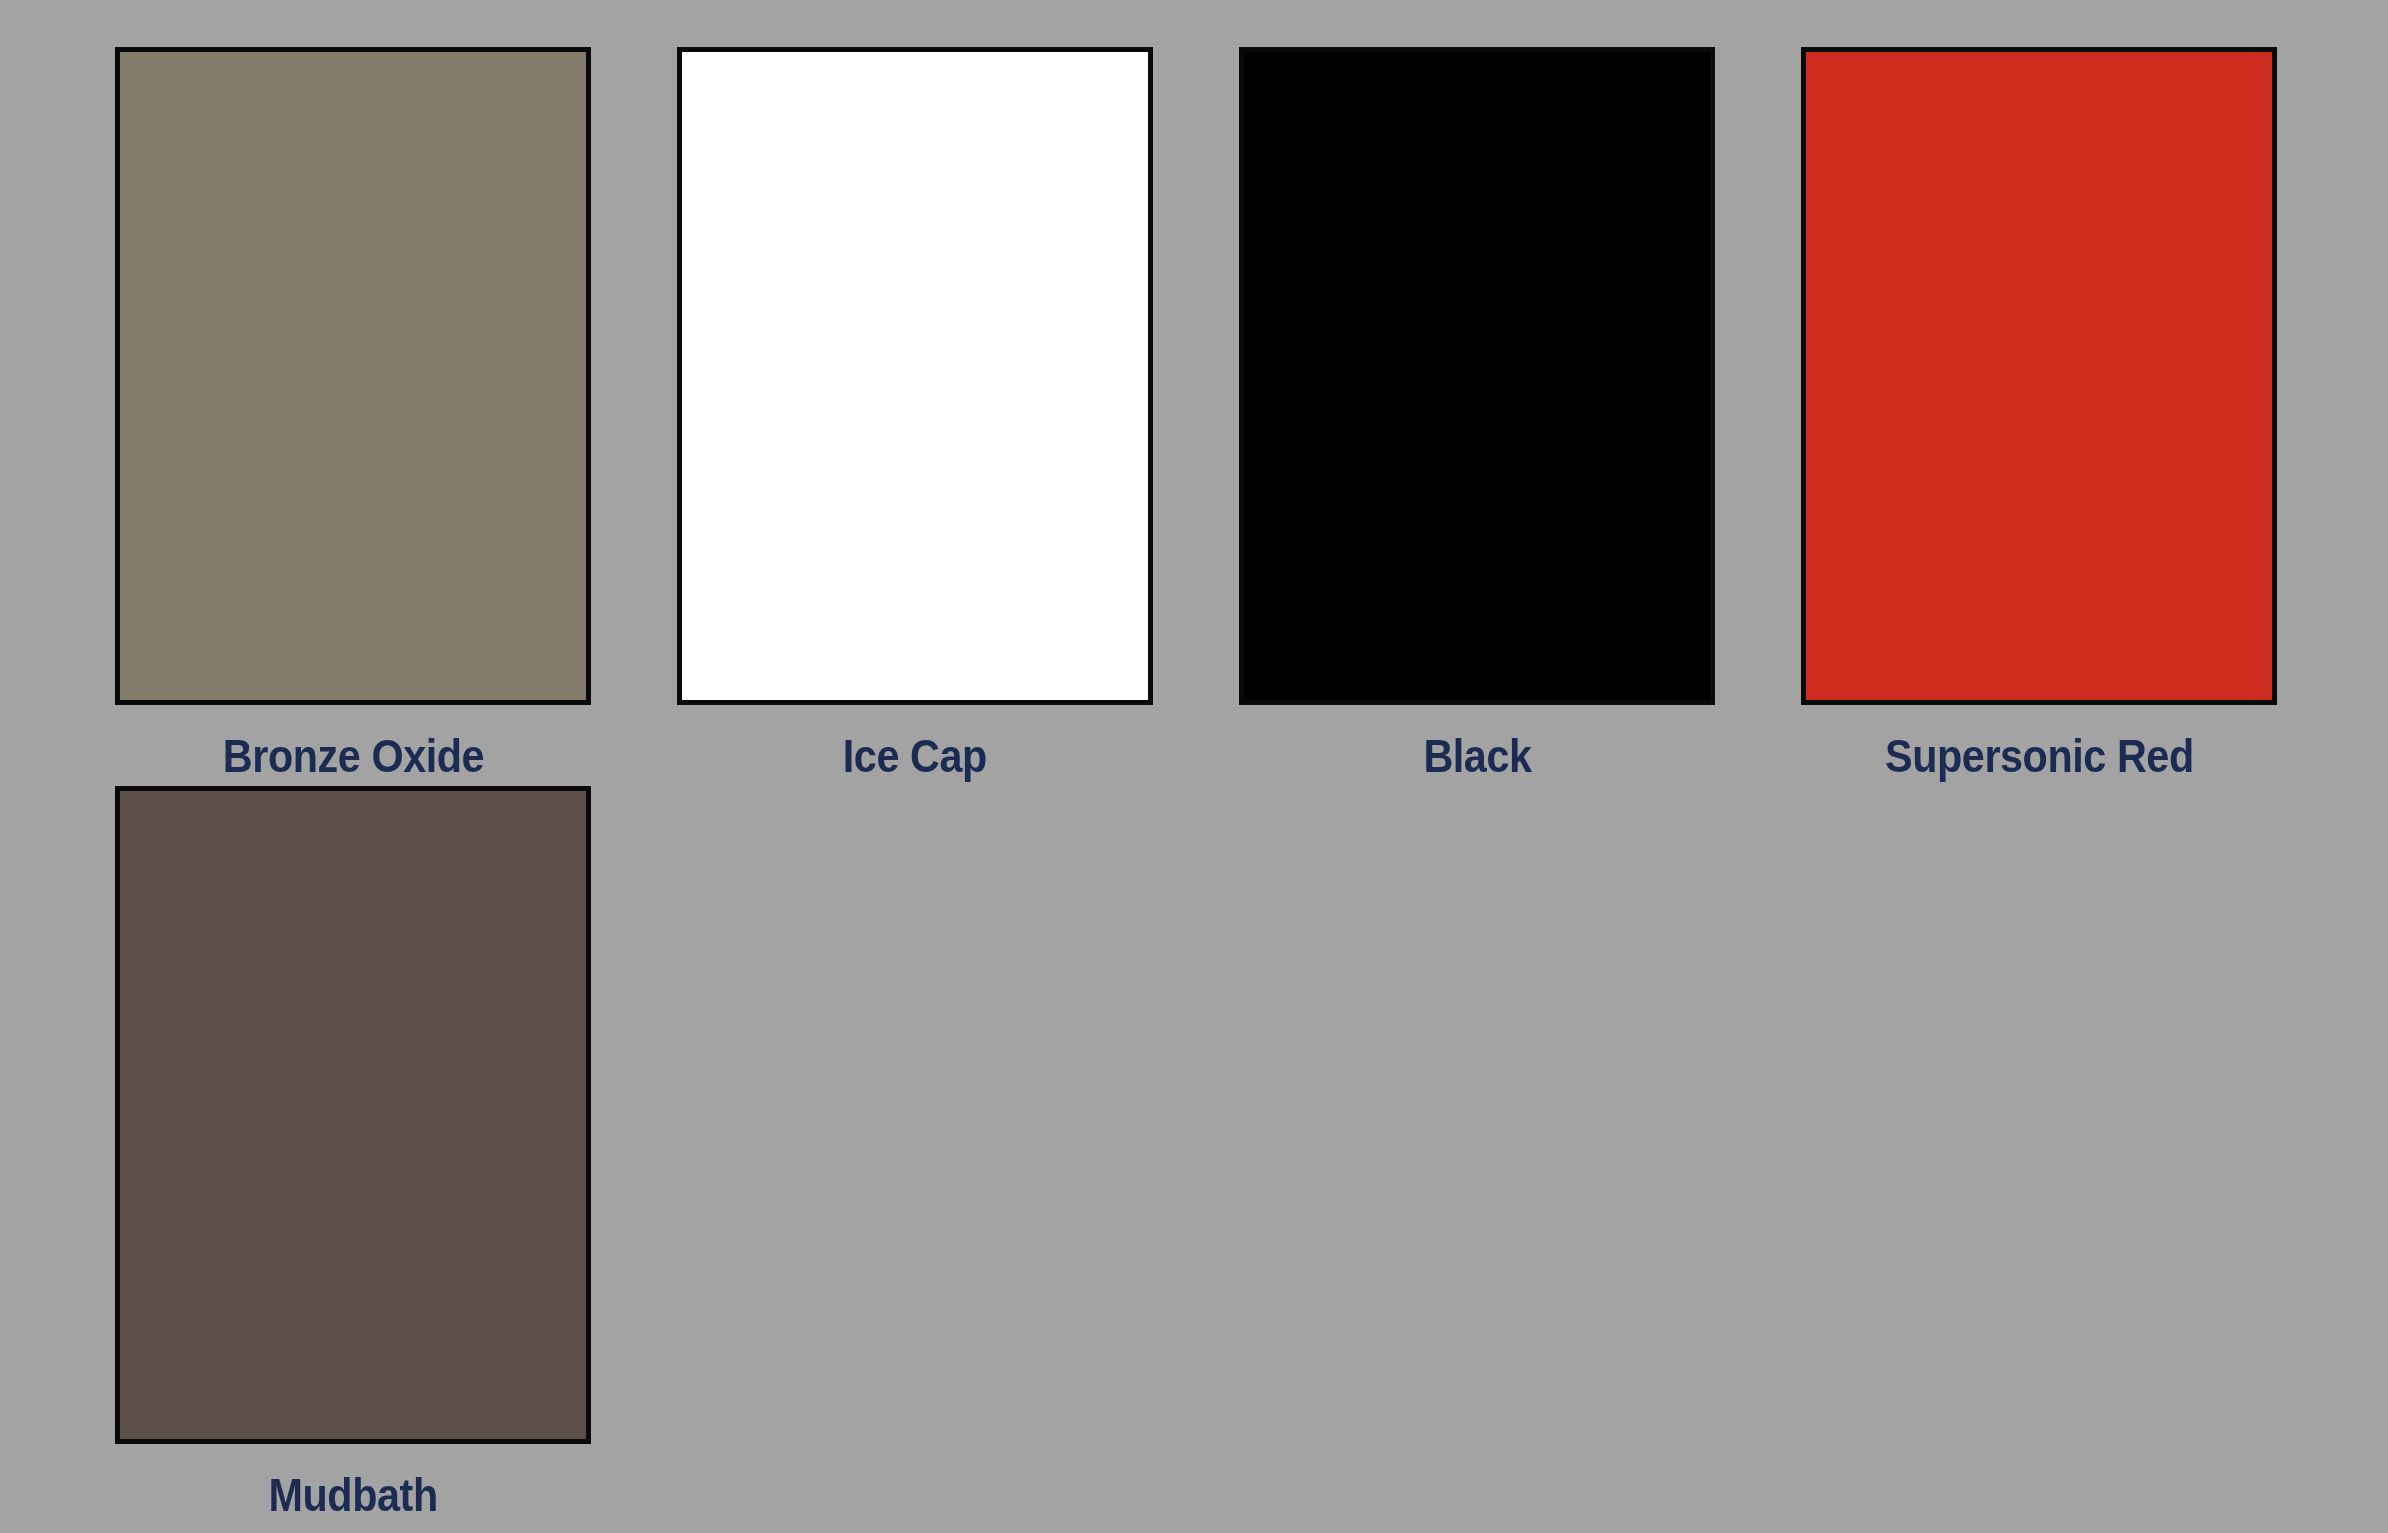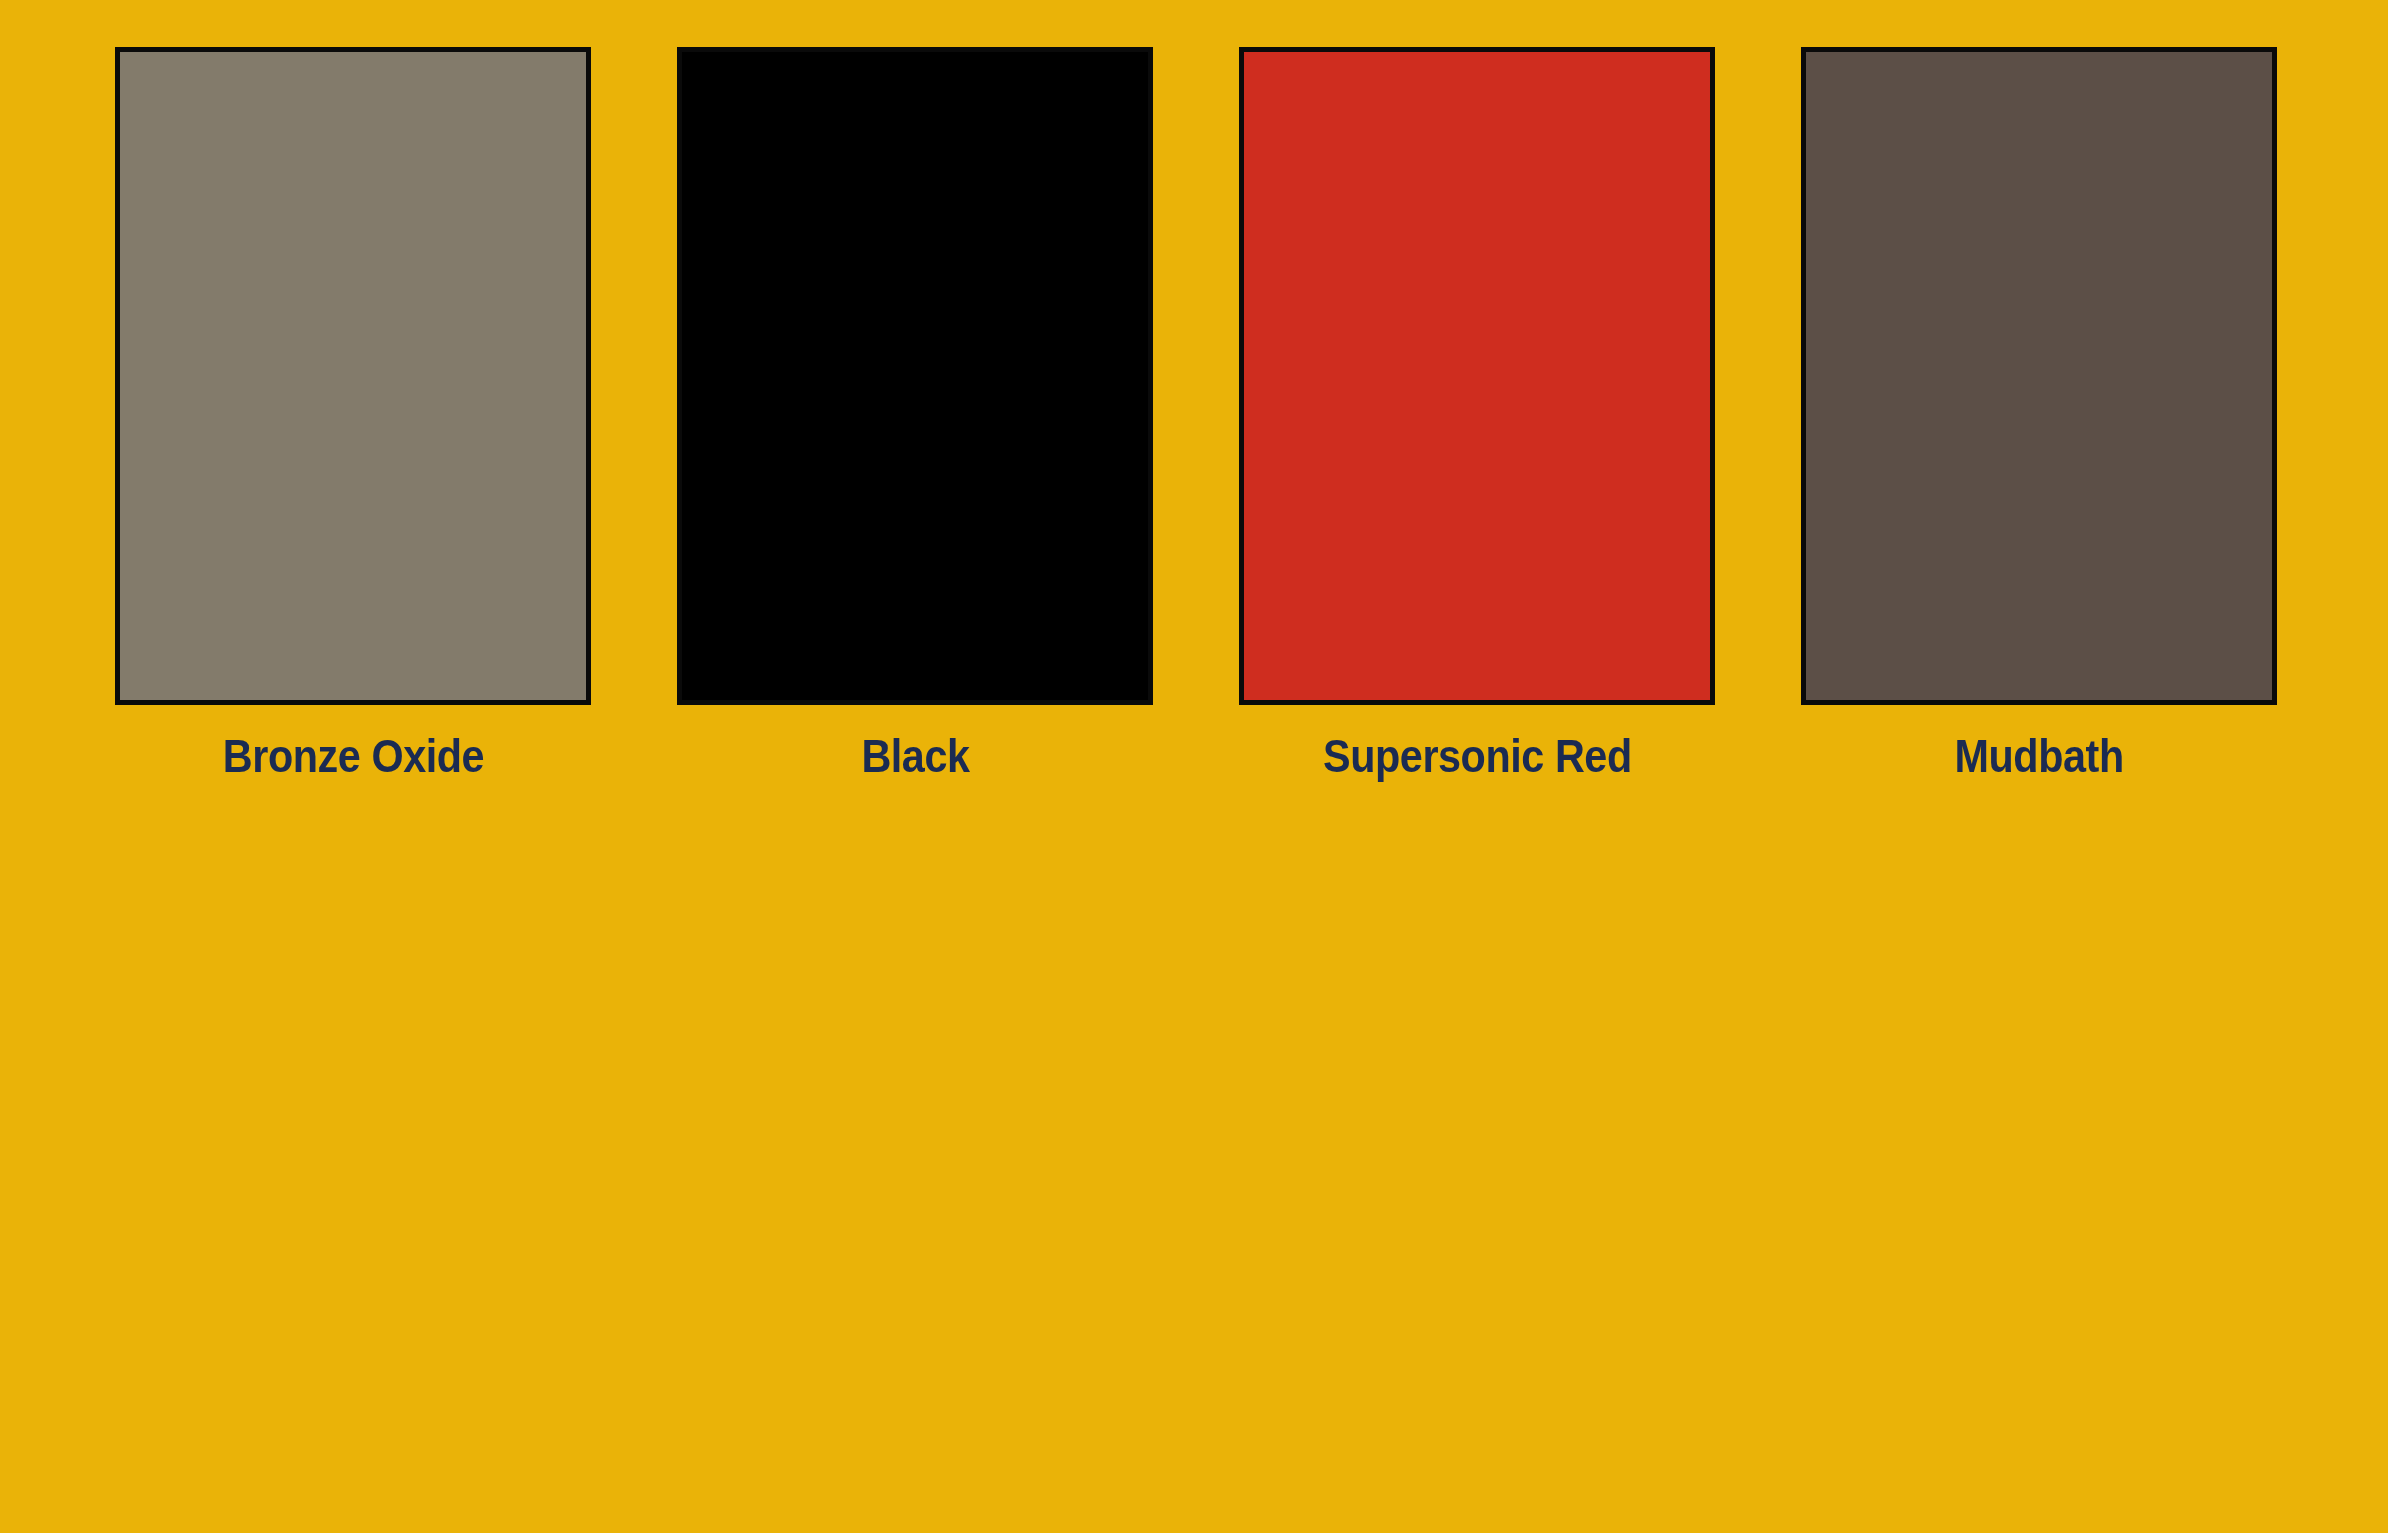--- a/index.html
+++ b/index.html
@@ -61,28 +61,32 @@
     color: #1b2b52;
     text-align: center;
     white-space: nowrap;
     transform: scaleX(0.88);
     transform-origin: center top;
   }
 </style>
 </head>
 <body>
 
-<div id="palette-board" style="background-color: #eab308;">
+<div id="palette-board" style="background-color: #a3a3a3;">
   <div class="swatch-grid">
 
     <div class="swatch-cell">
       <div class="swatch-chip" style="background-color: rgb(131, 123, 107); border-color: rgb(10, 10, 10);"></div>
       <div class="swatch-label" style="color: rgb(27, 43, 82);">Bronze Oxide</div>
     </div>
 
+    <div class="swatch-cell">
+      <div class="swatch-chip" style="background-color: rgb(255, 255, 255); border-color: rgb(10, 10, 10);"></div>
+      <div class="swatch-label" style="color: rgb(27, 43, 82);">Ice Cap</div>
+    </div>
 
 
 
     <div class="swatch-cell">
       <div class="swatch-chip" style="background-color: rgb(0, 0, 0); border-color: rgb(10, 10, 10);"></div>
       <div class="swatch-label" style="color: rgb(27, 43, 82);">Black</div>
     </div>
 
     <div class="swatch-cell">
       <div class="swatch-chip" style="background-color: rgb(207, 45, 31); border-color: rgb(10, 10, 10);"></div>

